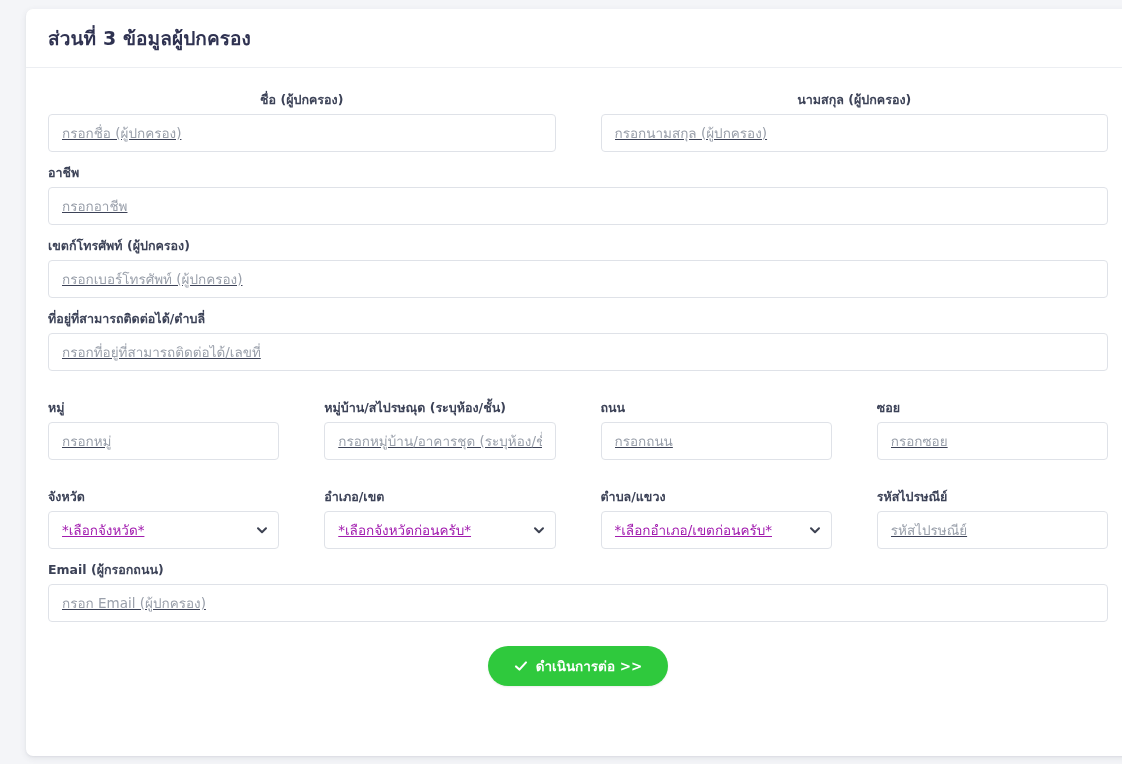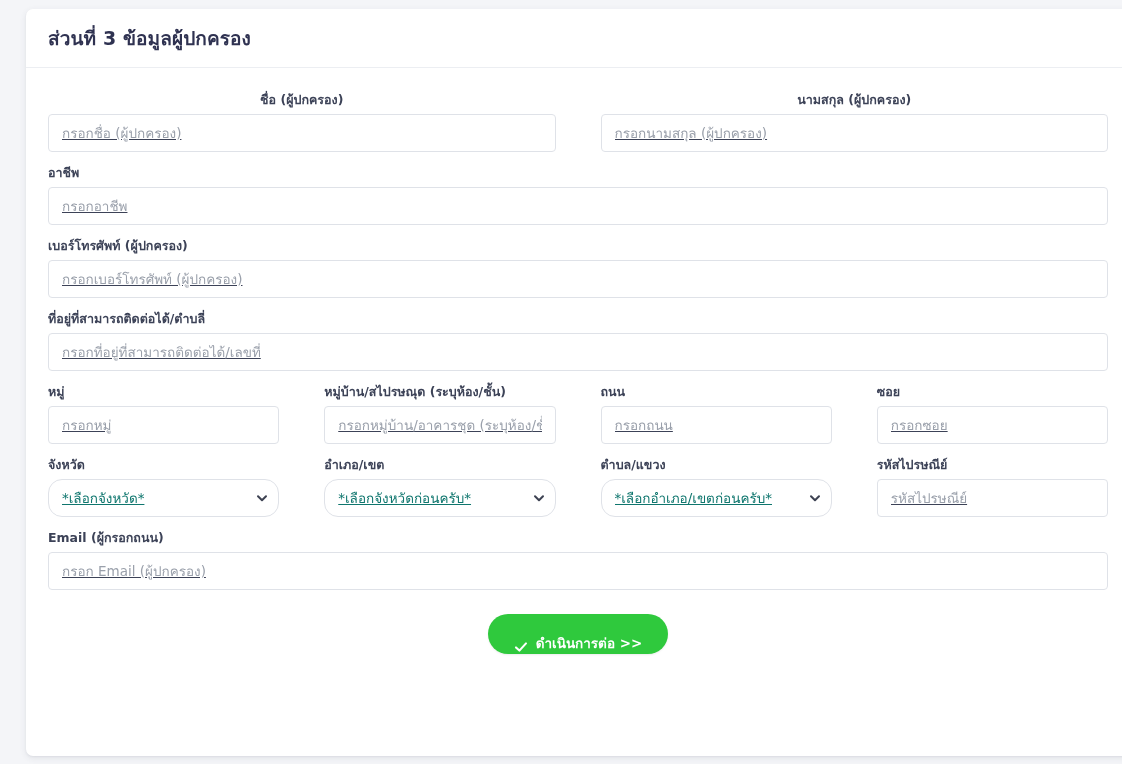--- a/index.html
+++ b/index.html
@@ -32,21 +32,21 @@
     letter-spacing: 0.1px;
   }
   .card-body {
     padding: 24px 22px 0 22px;
   }
   .row { display: flex; margin-bottom: 13px; }
   .row.gutter > .col { margin-right: 45px; }
   .row.gutter > .col:last-child { margin-right: 0; }
   .col { display: flex; flex-direction: column; }
   .col-half { width: 510px; align-items: center; }
-  .col-quarter { width: 235px; }
+  .col-quarter { width: 235px; margin-top: 16px; }
   .col-full { width: 100%; justify-content: center; }
   .field-label {
     font-size: 12.5px;
     font-weight: bold;
     color: #3c4257;
     margin-bottom: 7px;
     line-height: 15px;
   }
   .input, .select {
     height: 38px;
@@ -58,23 +58,22 @@
     color: #3c4257;
     padding: 0 13px;
     width: 100%;
     outline: none;
     text-decoration: underline;
   }
   .input::placeholder { color: #9aa0ab; }
   .select {
     appearance: none;
     -webkit-appearance: none;
-    color: #0f766e;
+    color: #a21caf;
     padding-right: 30px;
-    border-radius: 14px;
   }
   .select-wrap { position: relative; width: 100%; }
   .select-wrap .chevron {
     position: absolute;
     right: 11px; top: 50%;
     transform: translateY(-50%);
     pointer-events: none;
     display: flex;
   }
   .submit-row {
@@ -87,21 +86,21 @@
     background: #2fc93d;
     border: none;
     border-radius: 20px;
     height: 40px;
     padding: 0 26px;
     color: #ffffff;
     font-size: 13.5px;
     font-weight: bold;
     font-family: "DejaVu Sans", "Liberation Sans", sans-serif;
     display: inline-flex;
-    align-items: flex-end;
+    align-items: center;
     gap: 8px;
     cursor: pointer;
     box-shadow: 0 1px 2px rgba(0,0,0,0.08);
   }
   .check { display: inline-flex; }
 </style>
 </head>
 <body>
 
 <div class="card">
@@ -125,21 +124,21 @@
 
     <div class="row">
       <div class="col col-full">
         <label class="field-label">อาชีพ</label>
         <input class="input" type="text" placeholder="กรอกอาชีพ" style="">
       </div>
     </div>
 
     <div class="row">
       <div class="col col-full">
-        <label class="field-label">เบอร์โทรศัพท์ (ผู้ปกครอง)</label>
+        <label class="field-label">เขตก์โทรศัพท์ (ผู้ปกครอง)</label>
         <input class="input" type="text" placeholder="กรอกเบอร์โทรศัพท์ (ผู้ปกครอง)" style="">
       </div>
     </div>
 
     <div class="row">
       <div class="col col-full">
         <label class="field-label">ที่อยู่ที่สามารถติดต่อได้/ตำบลี่</label>
         <input class="input" type="text" placeholder="กรอกที่อยู่ที่สามารถติดต่อได้/เลขที่" style="">
       </div>
     </div>

